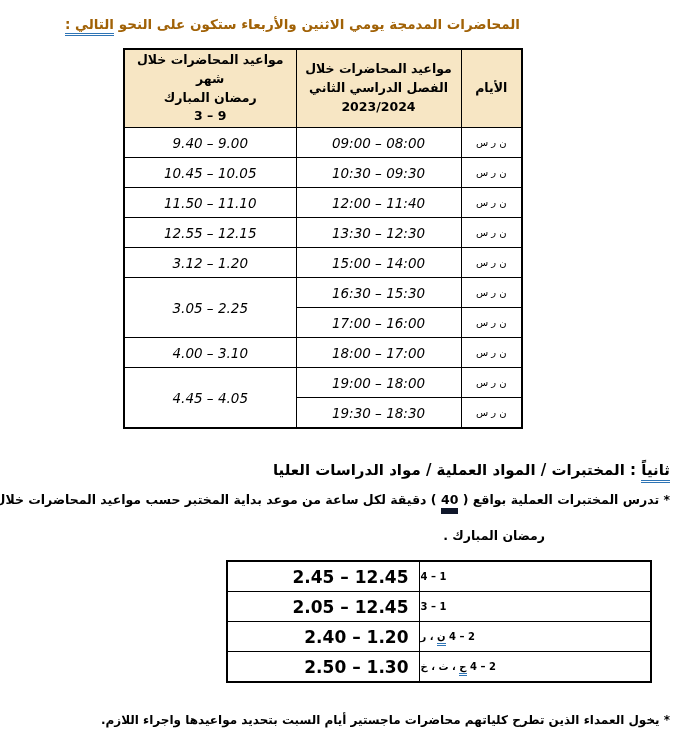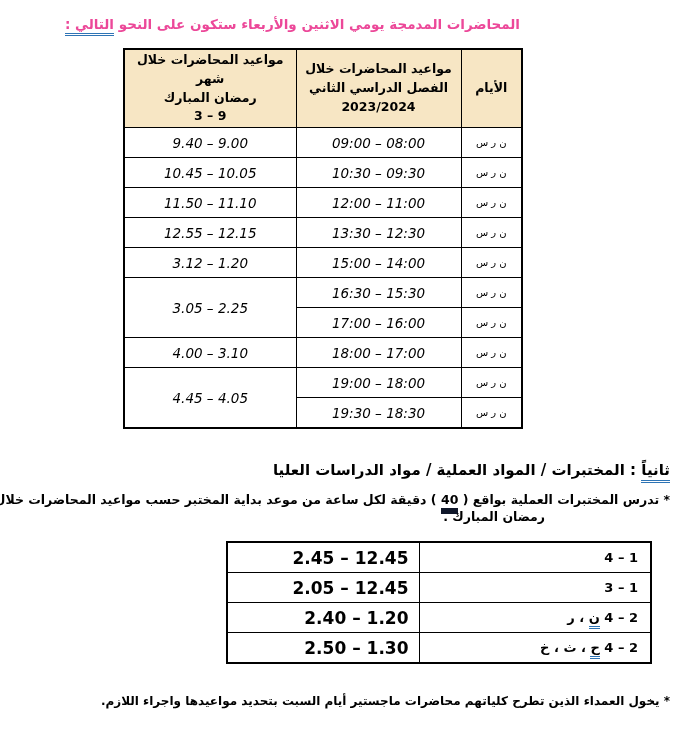--- a/index.html
+++ b/index.html
@@ -6,21 +6,21 @@
   body{
     width:678px;height:739px;background:#ffffff;
     direction:rtl;
     font-family:"DejaVu Sans","Liberation Sans",sans-serif;
     color:#000;
     overflow:hidden;
   }
   .title{
     margin:16px 158px 0 4px;
     text-align:right;
-    color:#ec4899;
+    color:#a16207;
     font-weight:bold;
     font-size:13.5px;
   }
   .u-double{
     border-bottom:3px double #2e74b5;
     padding-bottom:1px;
   }
   .u-single{
     border-bottom:6px solid #0f172a;
     padding-bottom:1px;
@@ -50,39 +50,39 @@
     font-weight:bold;
     font-size:15px;
   }
   .para{
     margin:13px 8px 0 0;
     text-align:right;
     font-weight:bold;
     font-size:12.5px;
   }
   .para .line1{display:block;white-space:nowrap;}
-  .para .line2{display:block;margin-top:2px;padding-left:0;padding-right:125px;}
+  .para .line2{display:block;margin-top:21px;padding-left:0;padding-right:125px;}
   .table2{
     margin:17px 26px 0 0;
     width:424px;
     border:2px solid #000;
     font-weight:bold;
   }
   .table2 td{height:27px;vertical-align:middle;}
   .t2-hdr-empty{background:#ffffff;}
   .t2-hdr{
     background:#f7e6c4;
     color:#1f3864;
     text-align:center;
     font-size:13px;
   }
   .t2-label{
-    text-align:right;
+    text-align:left;
     padding-right:12px;
-    font-size:13px;
+    font-size:10px;
     white-space:nowrap;
   }
   .t2-time{
     text-align:right;
     padding-right:10px;
     font-size:17px;
     white-space:nowrap;
   }
   .footer-note{
     margin:30px 8px 0 0;
@@ -117,21 +117,21 @@
       <td class="time-cell"><span class="num">09:00 – 08:00</span></td>
       <td class="time-cell"><span class="num">9.40 – 9.00</span></td>
     </tr>
     <tr>
       <td class="days-cell">ن ر س</td>
       <td class="time-cell"><span class="num">10:30 – 09:30</span></td>
       <td class="time-cell"><span class="num">10.45 – 10.05</span></td>
     </tr>
     <tr>
       <td class="days-cell">ن ر س</td>
-      <td class="time-cell"><span class="num">12:00 – 11:00</span></td>
+      <td class="time-cell"><span class="num">12:00 – 11:40</span></td>
       <td class="time-cell"><span class="num">11.50 – 11.10</span></td>
     </tr>
     <tr>
       <td class="days-cell">ن ر س</td>
       <td class="time-cell"><span class="num">13:30 – 12:30</span></td>
       <td class="time-cell"><span class="num">12.55 – 12.15</span></td>
     </tr>
     <tr>
       <td class="days-cell">ن ر س</td>
       <td class="time-cell"><span class="num">15:00 – 14:00</span></td>

